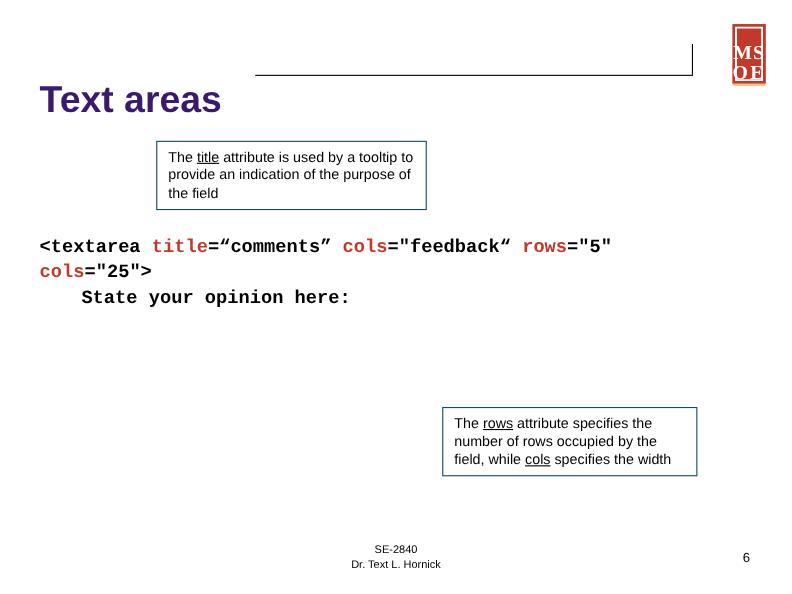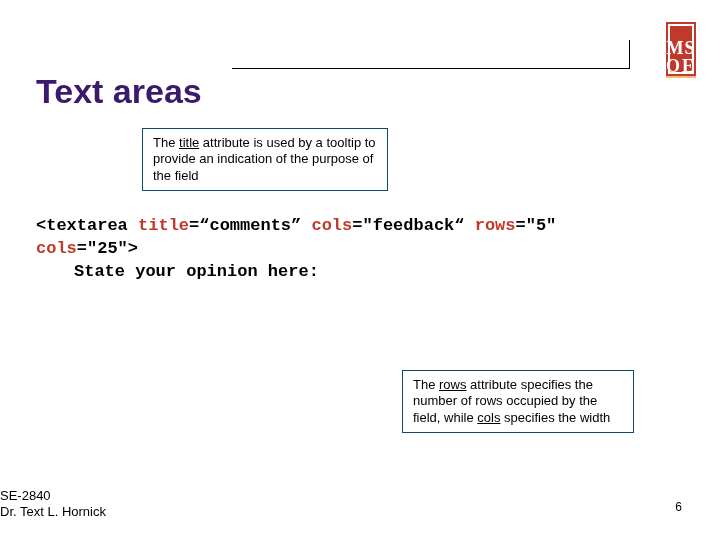--- a/index.html
+++ b/index.html
@@ -91,21 +91,22 @@
     color: #000;
     line-height: 1.35;
   }
   .code-block .attr { color: #c0392b; }
   .indent { display: inline-block; width: 38px; }
   .footer {
     position: absolute;
     bottom: 20px;
     left: 0;
     right: 0;
-    font-size: 13px;
+    text-align: center;
+    font-size: 10px;
     color: #000;
     line-height: 1.25;
   }
   .page-num {
     position: absolute;
     bottom: 26px;
     right: 38px;
     font-size: 12px;
     color: #000;
   }

